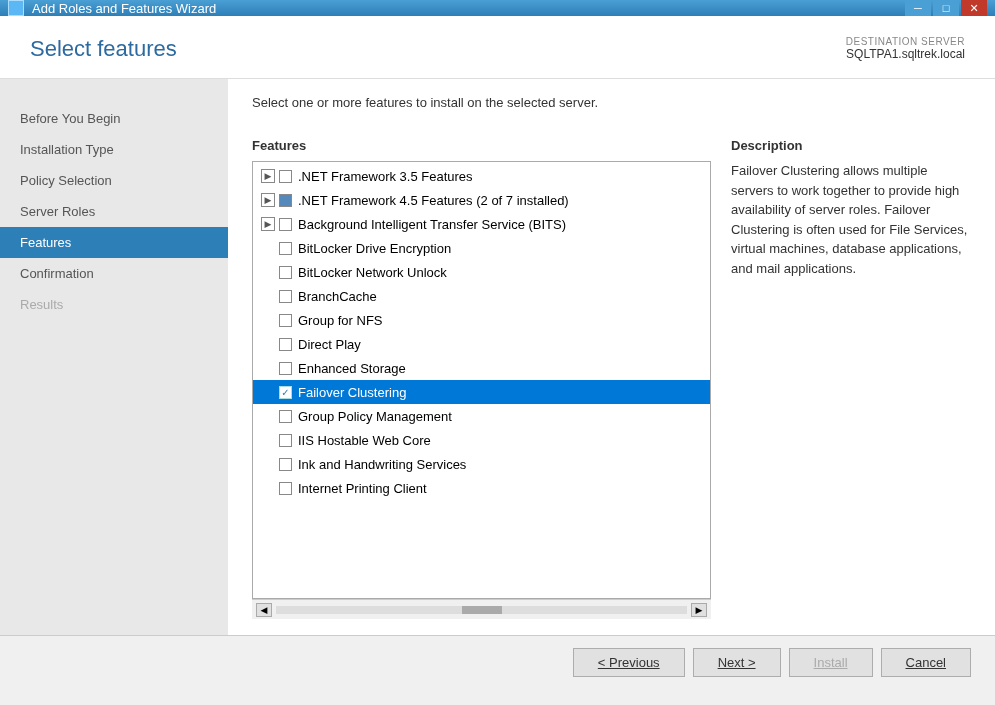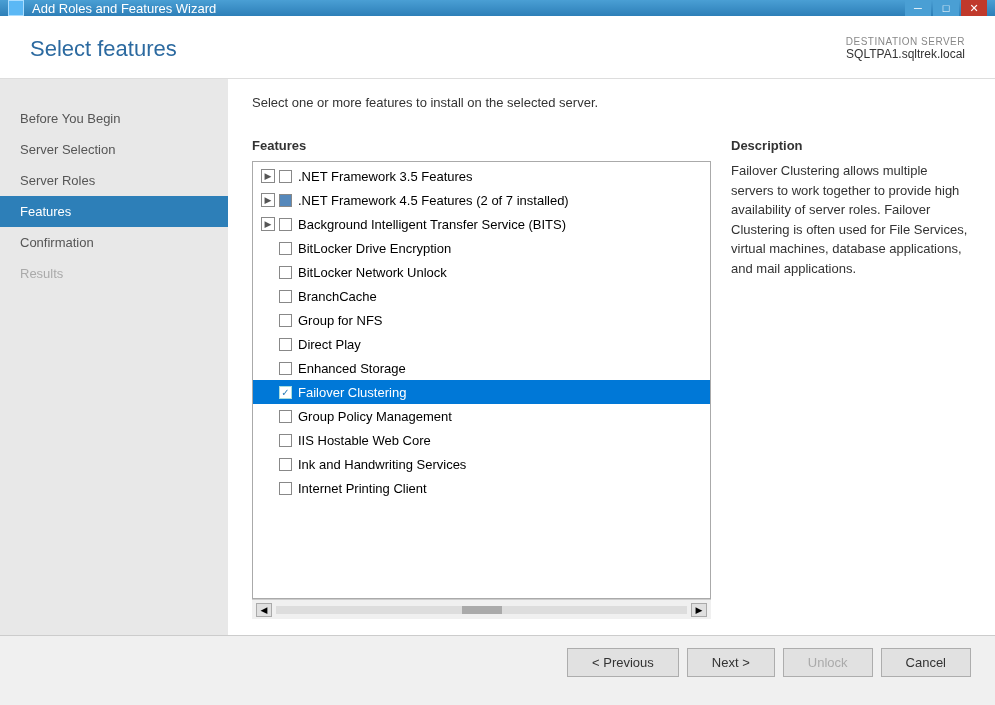--- a/index.html
+++ b/index.html
@@ -290,20 +290,21 @@
       align-items: center;
     }
     .footer-btn {
       padding: 6px 24px;
       font-size: 13px;
       border: 1px solid #adadad;
       background: #e1e1e1;
       cursor: pointer;
       min-width: 80px;
       color: #333;
+      text-decoration: underline;
     }
     .footer-btn.primary {
       background: #e1e1e1;
     }
     .footer-btn:disabled {
       color: #aaa;
       cursor: default;
     }
   </style>
 </head>
@@ -328,21 +329,22 @@
     <div class="destination-server">
       <div class="server-label">DESTINATION SERVER</div>
       <div class="server-name">SQLTPA1.sqltrek.local</div>
     </div>
   </div>
 
   <div class="wizard-content">
 
     <nav class="wizard-nav">
     <div class="nav-item">Before You Begin</div>
-        <div class="nav-item">Server Selection</div>
+        <div class="nav-item">Installation Type</div>
+        <div class="nav-item">Policy Selection</div>
         <div class="nav-item">Server Roles</div>
         <div class="nav-item active">Features</div>
         <div class="nav-item">Confirmation</div>
         <div class="nav-item disabled">Results</div>
       </nav>
 
     <div class="wizard-main">
       <p class="wizard-intro">Select one or more features to install on the selected server.</p>
 
       <div class="features-area">
@@ -438,17 +440,17 @@
           <p class="description-text">Failover Clustering allows multiple servers to work together to provide high availability of server roles. Failover Clustering is often used for File Services, virtual machines, database applications, and mail applications.</p>
         </div>
 
       </div>
     </div>
   </div>
 
   <div class="wizard-footer">
     <button class="footer-btn">&lt; Previous</button>
     <button class="footer-btn primary">Next &gt;</button>
-    <button class="footer-btn" disabled="">Unlock</button>
+    <button class="footer-btn" disabled="">Install</button>
     <button class="footer-btn">Cancel</button>
   </div>
 
 </div>
 
 </body></html>

